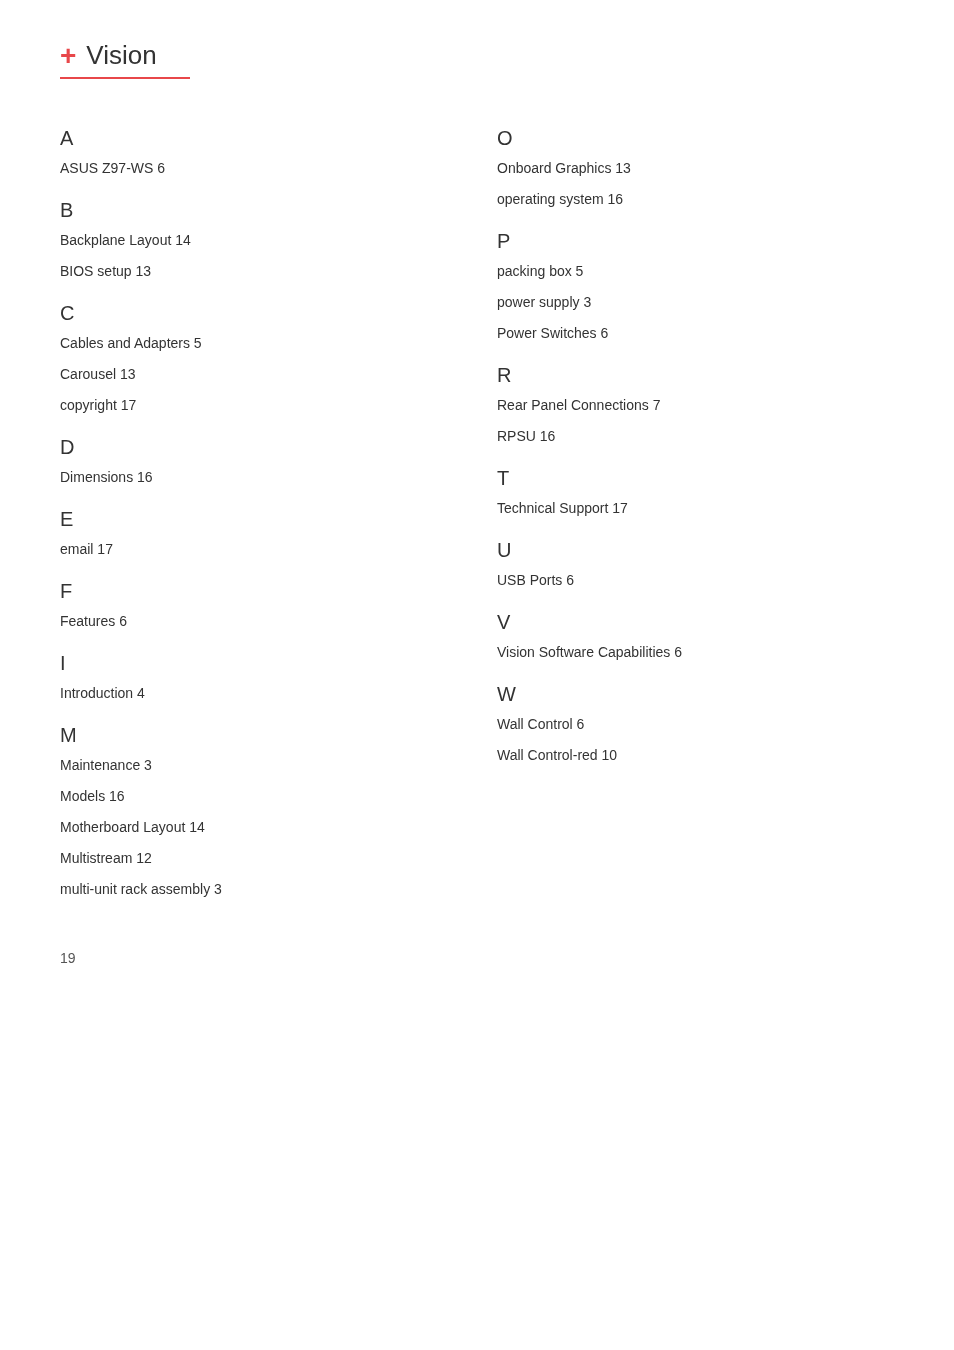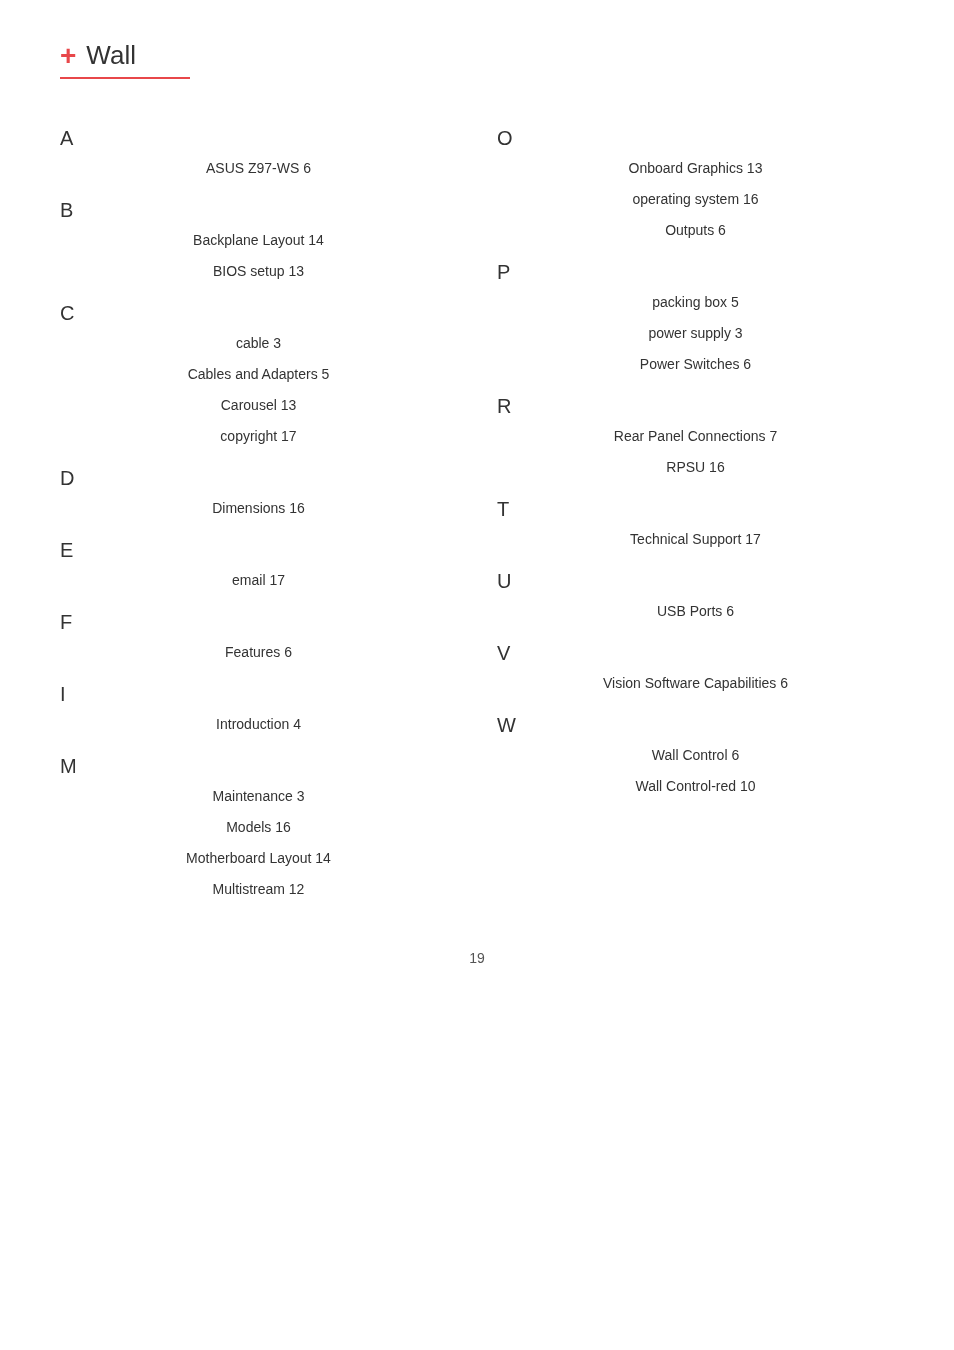--- a/index.html
+++ b/index.html
@@ -45,69 +45,67 @@
       font-weight: 400;
       color: #333;
       margin-top: 20px;
       margin-bottom: 8px;
     }
     .index-entry {
       font-size: 14px;
       color: #333;
       margin-bottom: 10px;
       line-height: 1.5;
-      text-align: center;
     }
     .page-footer {
-      text-align: center;
+      text-align: left;
       margin-top: 40px;
       font-size: 14px;
       color: #555;
     }
   </style>
 </head>
 <body>
 
 <div class="page-header">
   <span class="plus-icon">+</span>
-  <span class="header-title">Wall</span>
+  <span class="header-title">Vision</span>
 </div>
 <div class="header-underline"></div>
 
 <div class="index-columns">
   <div class="column" id="left-col">
       <div class="letter-heading">A</div>
       <div class="index-entry">ASUS Z97-WS  6</div>
       <div class="letter-heading">B</div>
       <div class="index-entry">Backplane Layout  14</div>
       <div class="index-entry">BIOS setup  13</div>
       <div class="letter-heading">C</div>
-      <div class="index-entry">cable  3</div>
       <div class="index-entry">Cables and Adapters  5</div>
       <div class="index-entry">Carousel  13</div>
       <div class="index-entry">copyright  17</div>
       <div class="letter-heading">D</div>
       <div class="index-entry">Dimensions  16</div>
       <div class="letter-heading">E</div>
       <div class="index-entry">email  17</div>
       <div class="letter-heading">F</div>
       <div class="index-entry">Features  6</div>
       <div class="letter-heading">I</div>
       <div class="index-entry">Introduction  4</div>
       <div class="letter-heading">M</div>
       <div class="index-entry">Maintenance  3</div>
       <div class="index-entry">Models  16</div>
       <div class="index-entry">Motherboard Layout  14</div>
       <div class="index-entry">Multistream  12</div>
+      <div class="index-entry">multi-unit rack assembly  3</div>
     </div>
   <div class="column" id="right-col">
       <div class="letter-heading">O</div>
       <div class="index-entry">Onboard Graphics  13</div>
       <div class="index-entry">operating system  16</div>
-      <div class="index-entry">Outputs  6</div>
       <div class="letter-heading">P</div>
       <div class="index-entry">packing box  5</div>
       <div class="index-entry">power supply  3</div>
       <div class="index-entry">Power Switches  6</div>
       <div class="letter-heading">R</div>
       <div class="index-entry">Rear Panel Connections  7</div>
       <div class="index-entry">RPSU  16</div>
       <div class="letter-heading">T</div>
       <div class="index-entry">Technical Support  17</div>
       <div class="letter-heading">U</div>

